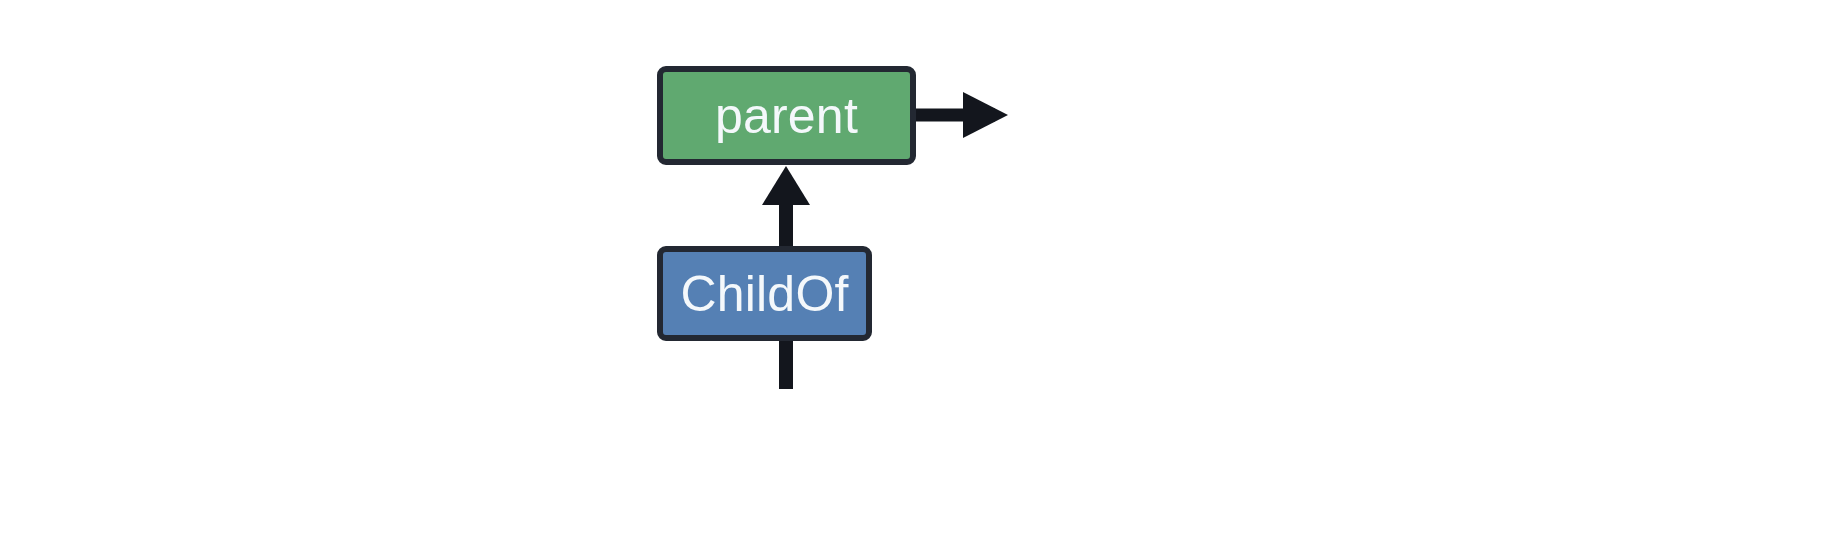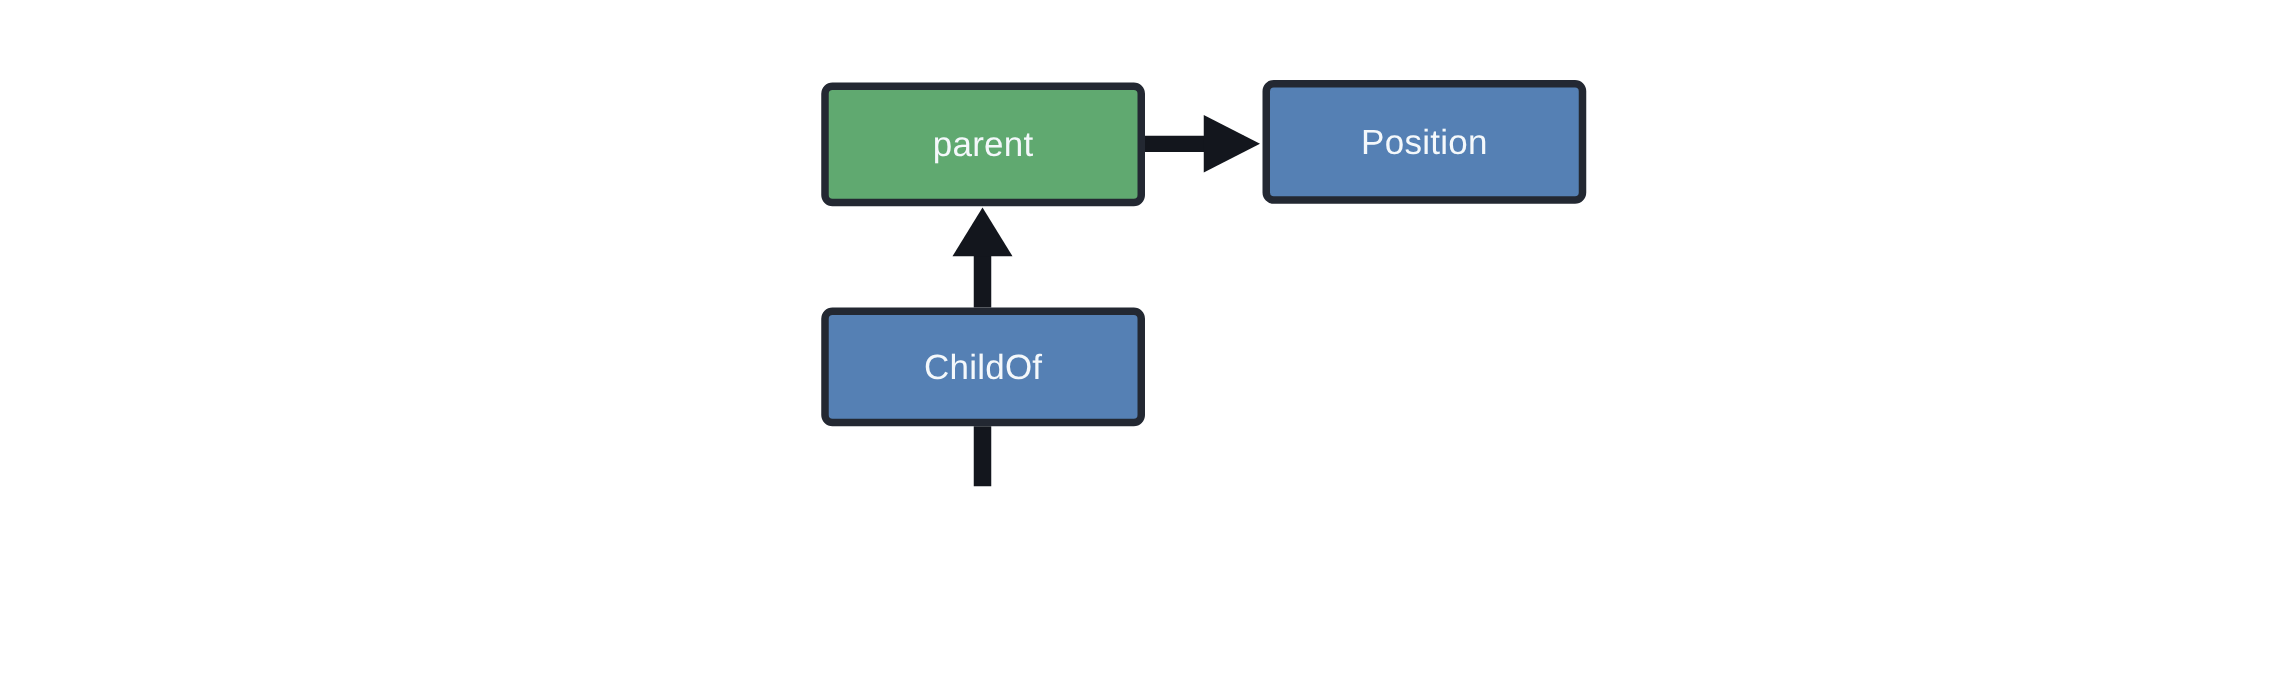--- a/index.html
+++ b/index.html
@@ -34,34 +34,34 @@
     justify-content: center;
     border-radius: 9px;
     border-style: solid;
     border-width: 6px;
     border-color: #232832;
     z-index: 2;
   }
   .node-label {
     color: #f4f8fb;
     font-family: "Liberation Sans", sans-serif;
-    font-size: 28px;
+    font-size: 50px;
     font-weight: 400;
     line-height: 1;
     letter-spacing: 0.2px;
     white-space: nowrap;
     user-select: none;
   }
   .node.entity { background: #60a970; }
   .node.relation { background: #5580b4; }
 
   
   #node-parent   { left: 657px; top: 66px;  width: 259px; height: 99px; }
   #node-position { left: 1010px; top: 64px; width: 259px; height: 99px; }
-  #node-childof  { left: 657px; top: 246px; width: 259px; height: 95px; }
+  #node-childof  { left: 657px; top: 246px; width: 215px; height: 95px; }
   #node-child    { left: 657px; top: 389px; width: 259px; height: 97px; }
 </style>
 </head>
 <body>
 
 <div id="canvas">
 
   <svg id="edge-layer" viewBox="0 0 1830 548" xmlns="http://www.w3.org/2000/svg">
 
     <g>
@@ -76,22 +76,19 @@
 
     <g>
       <line x1="786" y1="389" x2="786" y2="341" stroke="#13161d" stroke-width="14" stroke-linecap="butt"></line>
     </g>
   </svg>
 
   <div class="node entity" id="node-parent">
     <span class="node-label">parent</span>
   </div>
 
-  <div class="node relation" id="node-position">
-    <span class="node-label">Position</span>
-  </div>
 
   <div class="node relation" id="node-childof">
     <span class="node-label">ChildOf</span>
   </div>
 
 
 </div>
 
 </body></html>

